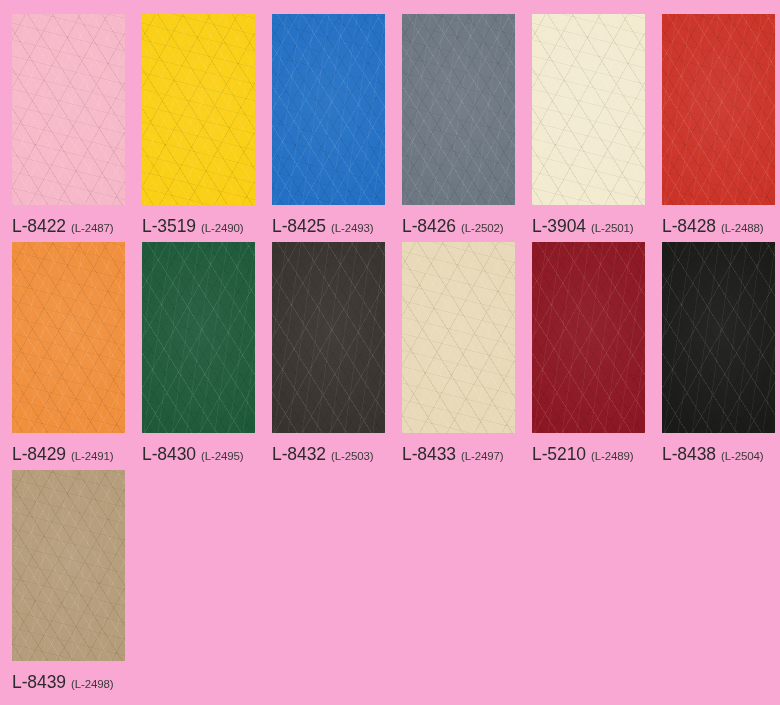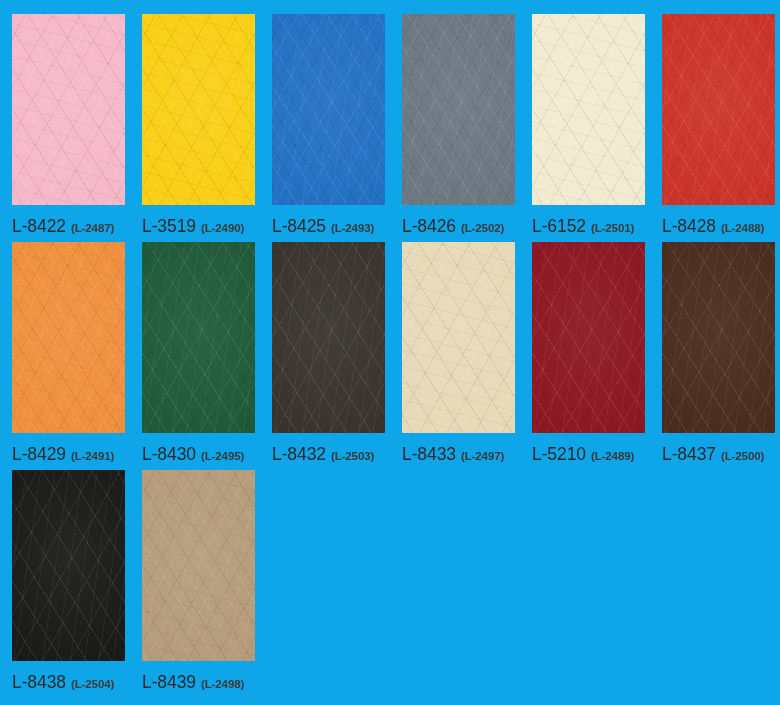--- a/index.html
+++ b/index.html
@@ -9,21 +9,21 @@
     height: 705px;
     background: #ffffff;
     font-family: "Liberation Sans", sans-serif;
     overflow: hidden;
   }
 
   #sheet {
     position: relative;
     width: 780px;
     height: 705px;
-    background: #0ea5e9;
+    background: #f9a8d4;
     padding: 0;
   }
 
   .grid {
     display: grid;
     grid-template-columns: repeat(6, 113px);
     grid-template-rows: repeat(3, 228px);
     column-gap: 17px;
     row-gap: 0px;
     padding-left: 12px;
@@ -103,21 +103,21 @@
   .code {
     font-size: 17.5px;
     font-weight: 400;
     color: #2b2b2b;
     letter-spacing: -0.1px;
     line-height: 1;
   }
 
   .alt {
     font-size: 11.5px;
-    font-weight: 700;
+    font-weight: 400;
     color: #3a3a3a;
     line-height: 1;
     letter-spacing: -0.1px;
     text-align: right;
   }
 </style>
 </head>
 <body>
 
 <div id="sheet">
@@ -161,21 +161,21 @@
           <span class="code">L-8426</span>
           <span class="alt">(L-2502)</span>
         </div>
       </div>
       <div class="cell">
         <div class="swatch" style="background-color: rgb(242, 235, 208);">
           <div class="grain"></div>
           <div class="vignette"></div>
         </div>
         <div class="caption">
-          <span class="code">L-6152</span>
+          <span class="code">L-3904</span>
           <span class="alt">(L-2501)</span>
         </div>
       </div>
       <div class="cell">
         <div class="swatch" style="background-color: rgb(204, 51, 40);">
           <div class="grain"></div>
           <div class="vignette"></div>
         </div>
         <div class="caption">
           <span class="code">L-8428</span>
@@ -226,30 +226,20 @@
         <div class="swatch" style="background-color: rgb(140, 23, 34);">
           <div class="grain"></div>
           <div class="vignette"></div>
         </div>
         <div class="caption">
           <span class="code">L-5210</span>
           <span class="alt">(L-2489)</span>
         </div>
       </div>
       <div class="cell">
-        <div class="swatch" style="background-color: rgb(74, 44, 30);">
-          <div class="grain"></div>
-          <div class="vignette"></div>
-        </div>
-        <div class="caption">
-          <span class="code">L-8437</span>
-          <span class="alt">(L-2500)</span>
-        </div>
-      </div>
-      <div class="cell">
         <div class="swatch" style="background-color: rgb(26, 26, 24);">
           <div class="grain"></div>
           <div class="vignette"></div>
         </div>
         <div class="caption">
           <span class="code">L-8438</span>
           <span class="alt">(L-2504)</span>
         </div>
       </div>
       <div class="cell">

